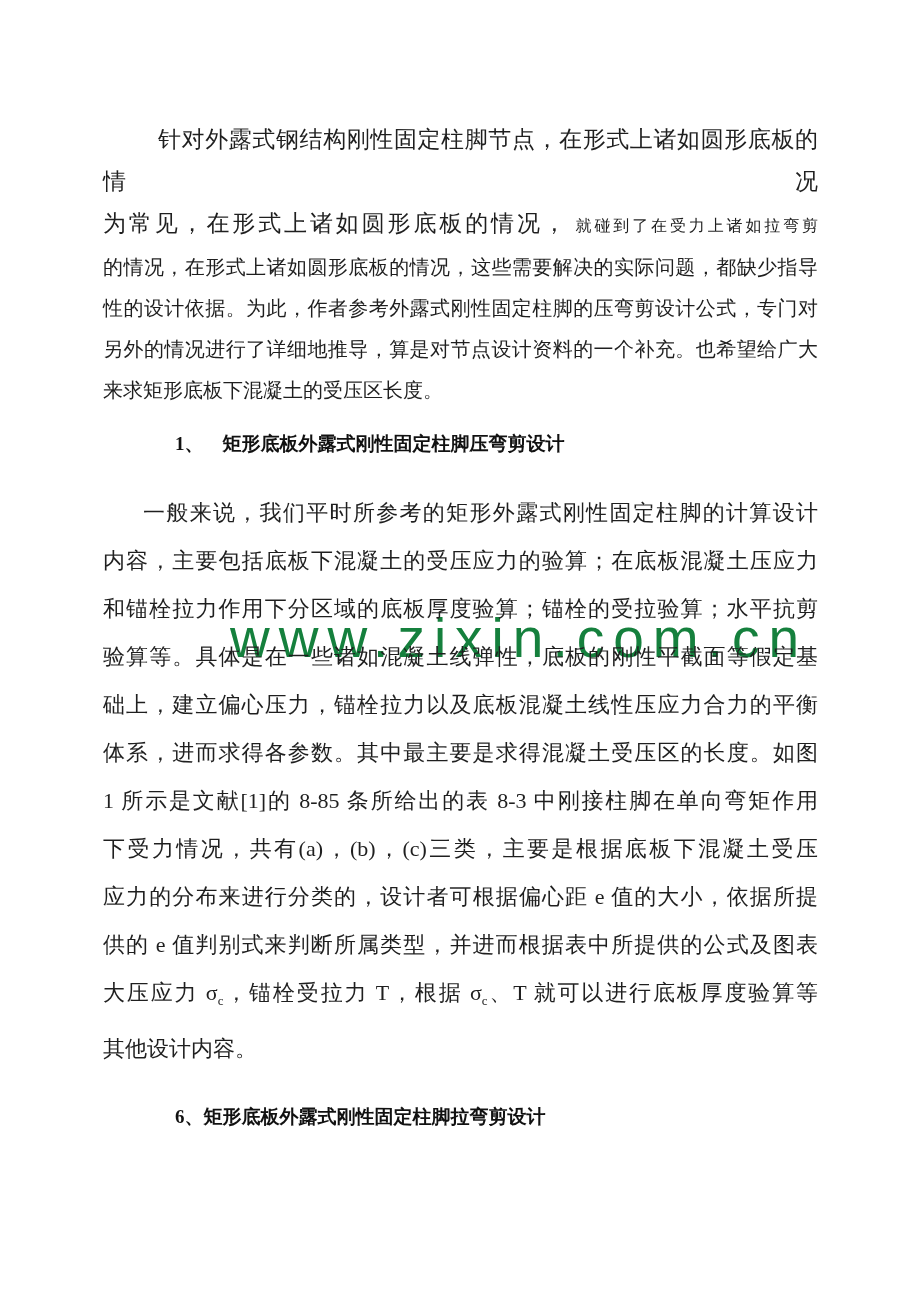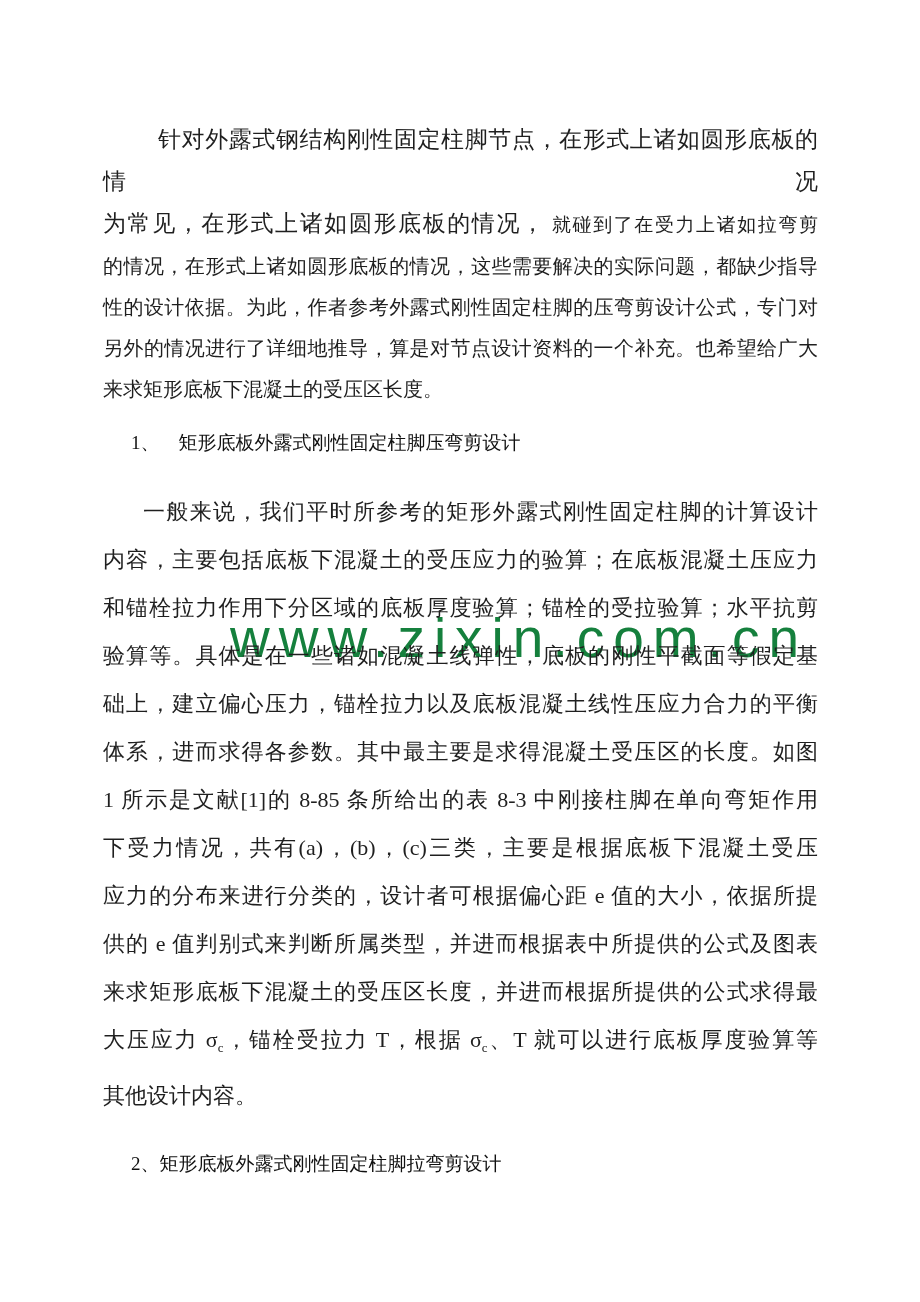--- a/index.html
+++ b/index.html
@@ -42,27 +42,27 @@
   }
   .para .line.no-stretch {
     text-align-last: left;
   }
   
   .p1 { margin-top: 119px; }
   .p1 .lg { font-size: 23px; line-height: 42px; }
   .p1 .sm { font-size: 20px; line-height: 41px; }
   .p1 .indent1 { text-indent: 55px; }
   .p1 .mixed { line-height: 42px; font-size: 23px; }
-  .p1 .mixed .small-run { font-size: 19px; }
+  .p1 .mixed .small-run { font-size: 16px; }
   
   .heading {
-    font-weight: normal;
+    font-weight: bold;
     font-size: 19px;
     line-height: 26px;
-    margin: 20px 0 0 28px;
+    margin: 20px 0 0 72px;
     color: #111111;
   }
   .heading.h2 { margin-top: 31px; }
   
   .p2 { margin-top: 32px; }
   .p2 .line { font-size: 22px; line-height: 48px; }
   .p2 .indent2 { text-indent: 40px; }
   .sub {
     font-size: 13px;
     vertical-align: -5px;
@@ -94,23 +94,22 @@
       <div class="line indent2">一般来说，我们平时所参考的矩形外露式刚性固定柱脚的计算设计</div>
       <div class="line">内容，主要包括底板下混凝土的受压应力的验算；在底板混凝土压应力</div>
       <div class="line">和锚栓拉力作用下分区域的底板厚度验算；锚栓的受拉验算；水平抗剪</div>
       <div class="line">验算等。具体是在一些诸如混凝土线弹性，底板的刚性平截面等假定基</div>
       <div class="line">础上，建立偏心压力，锚栓拉力以及底板混凝土线性压应力合力的平衡</div>
       <div class="line">体系，进而求得各参数。其中最主要是求得混凝土受压区的长度。如图</div>
       <div class="line">1 所示是文献[1]的 8-85 条所给出的表 8-3 中刚接柱脚在单向弯矩作用</div>
       <div class="line">下受力情况，共有(a)，(b)，(c)三类，主要是根据底板下混凝土受压</div>
       <div class="line">应力的分布来进行分类的，设计者可根据偏心距 e 值的大小，依据所提</div>
       <div class="line">供的 e 值判别式来判断所属类型，并进而根据表中所提供的公式及图表</div>
-      <div class="line">来求矩形底板下混凝土的受压区长度，并进而根据所提供的公式求得最</div>
       <div class="line">
         <span>大压应力 σ</span><span class="sub">c</span><span>，锚栓受拉力 T，根据 σ</span><span class="sub">c</span><span>、T 就可以进行底板厚度验算等</span>
       </div>
       <div class="line no-stretch">其他设计内容。</div>
     </div>
 
-    <div class="heading h2">2、矩形底板外露式刚性固定柱脚拉弯剪设计</div>
+    <div class="heading h2">6、矩形底板外露式刚性固定柱脚拉弯剪设计</div>
 
   </div>
 </div>
 
 </body></html>

